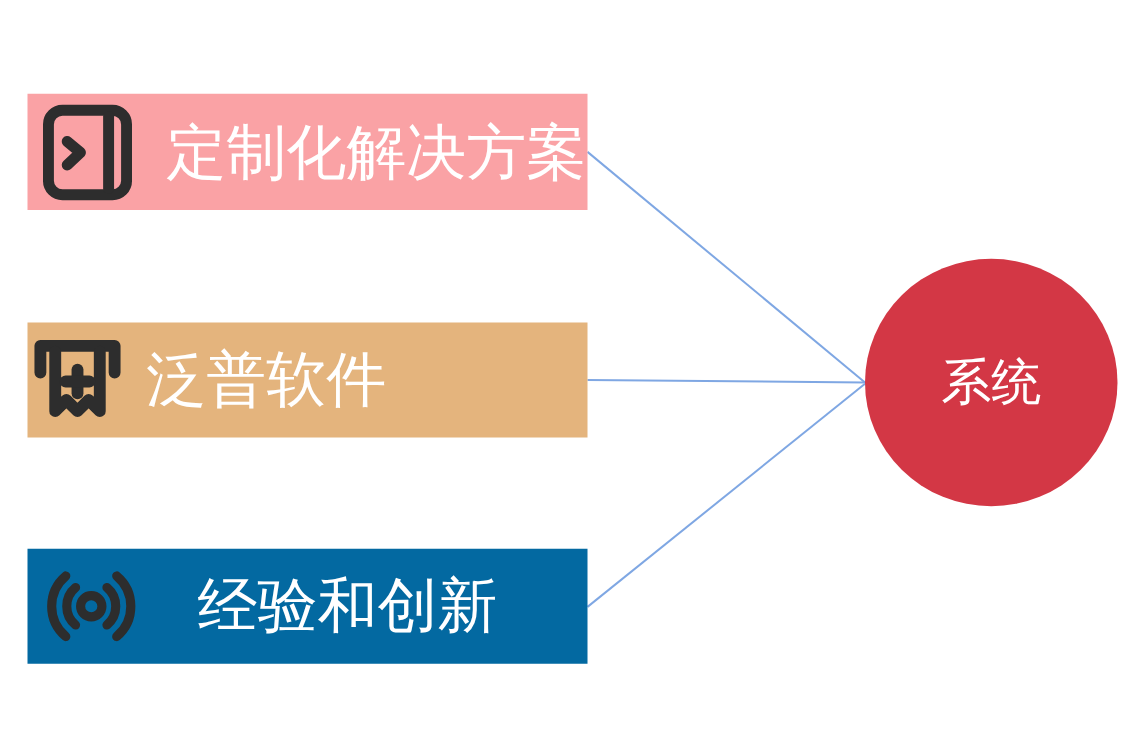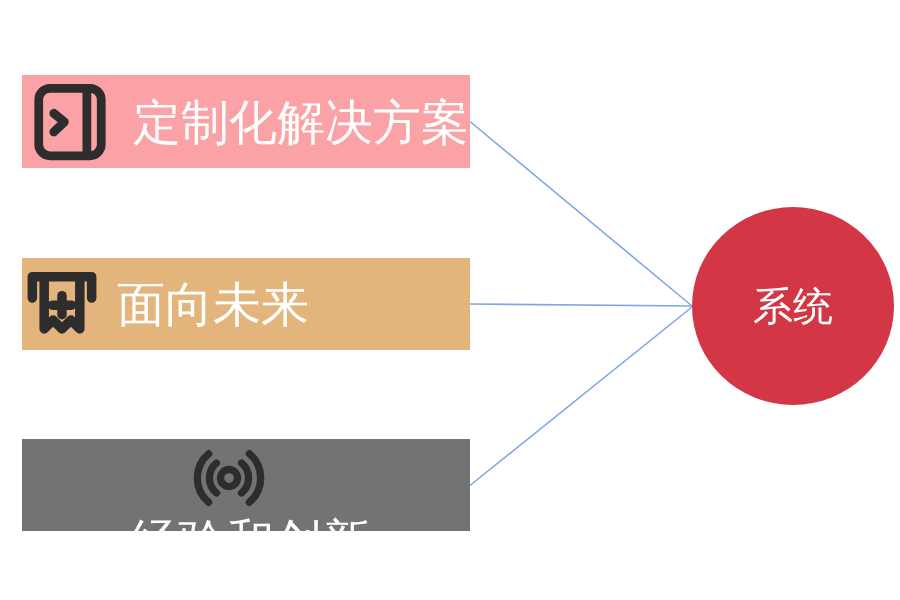--- a/index.html
+++ b/index.html
@@ -64,24 +64,24 @@
     <div class="label">定制化解决方案</div>
   </div>
 
   <div class="feature-bar bar-1" style="background-color: rgb(228, 180, 125);">
     <svg class="icon" viewBox="0 0 64 64" fill="none" stroke="currentColor" stroke-linecap="round" stroke-linejoin="round" style="color: rgb(45, 45, 45);">
       <path d="M7,27 L7,9 L57,9 L57,27" stroke-width="8"></path>
       <path d="M17,13 L17,53 L24.5,45.5 L32,53 L39.5,45.5 L47,53 L47,13" stroke-width="8"></path>
       <line x1="32" y1="25" x2="32" y2="41" stroke-width="8"></line>
       <line x1="24" y1="33" x2="40" y2="33" stroke-width="8"></line>
     </svg>
-    <div class="label">面向未来</div>
+    <div class="label">泛普软件</div>
   </div>
 
-  <div class="feature-bar bar-2" style="background-color: #737373; flex-direction: column;">
+  <div class="feature-bar bar-2" style="background-color: #0369a1;">
     <svg class="icon" viewBox="0 0 64 64" fill="none" stroke="currentColor" stroke-linecap="round" stroke-linejoin="round" style="color: rgb(45, 45, 45);">
       <circle cx="32" cy="32" r="7" stroke-width="6"></circle>
       <path d="M21.7,19.7 A16,16 0 0 0 21.7,44.3" stroke-width="6"></path>
       <path d="M42.3,19.7 A16,16 0 0 1 42.3,44.3" stroke-width="6"></path>
       <path d="M15.3,12.1 A26,26 0 0 0 15.3,51.9" stroke-width="6"></path>
       <path d="M48.7,12.1 A26,26 0 0 1 48.7,51.9" stroke-width="6"></path>
     </svg>
     <div class="label">经验和创新</div>
   </div>
 

